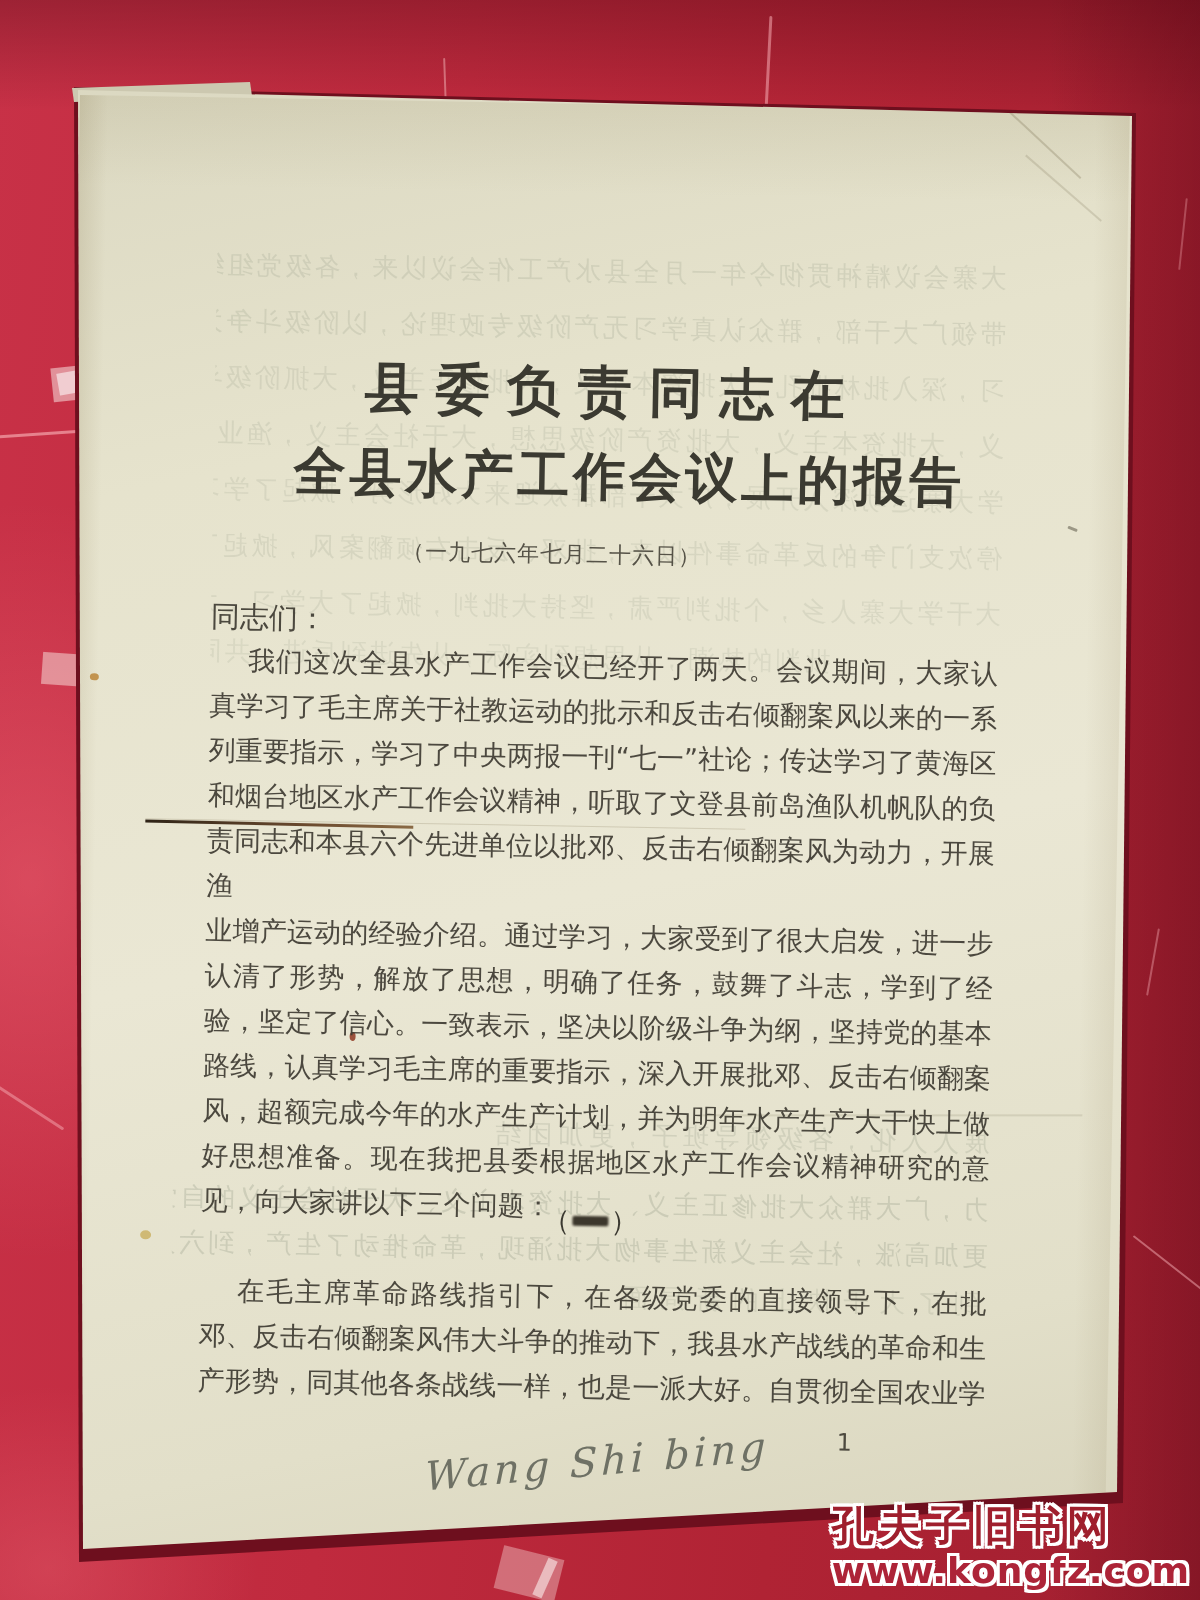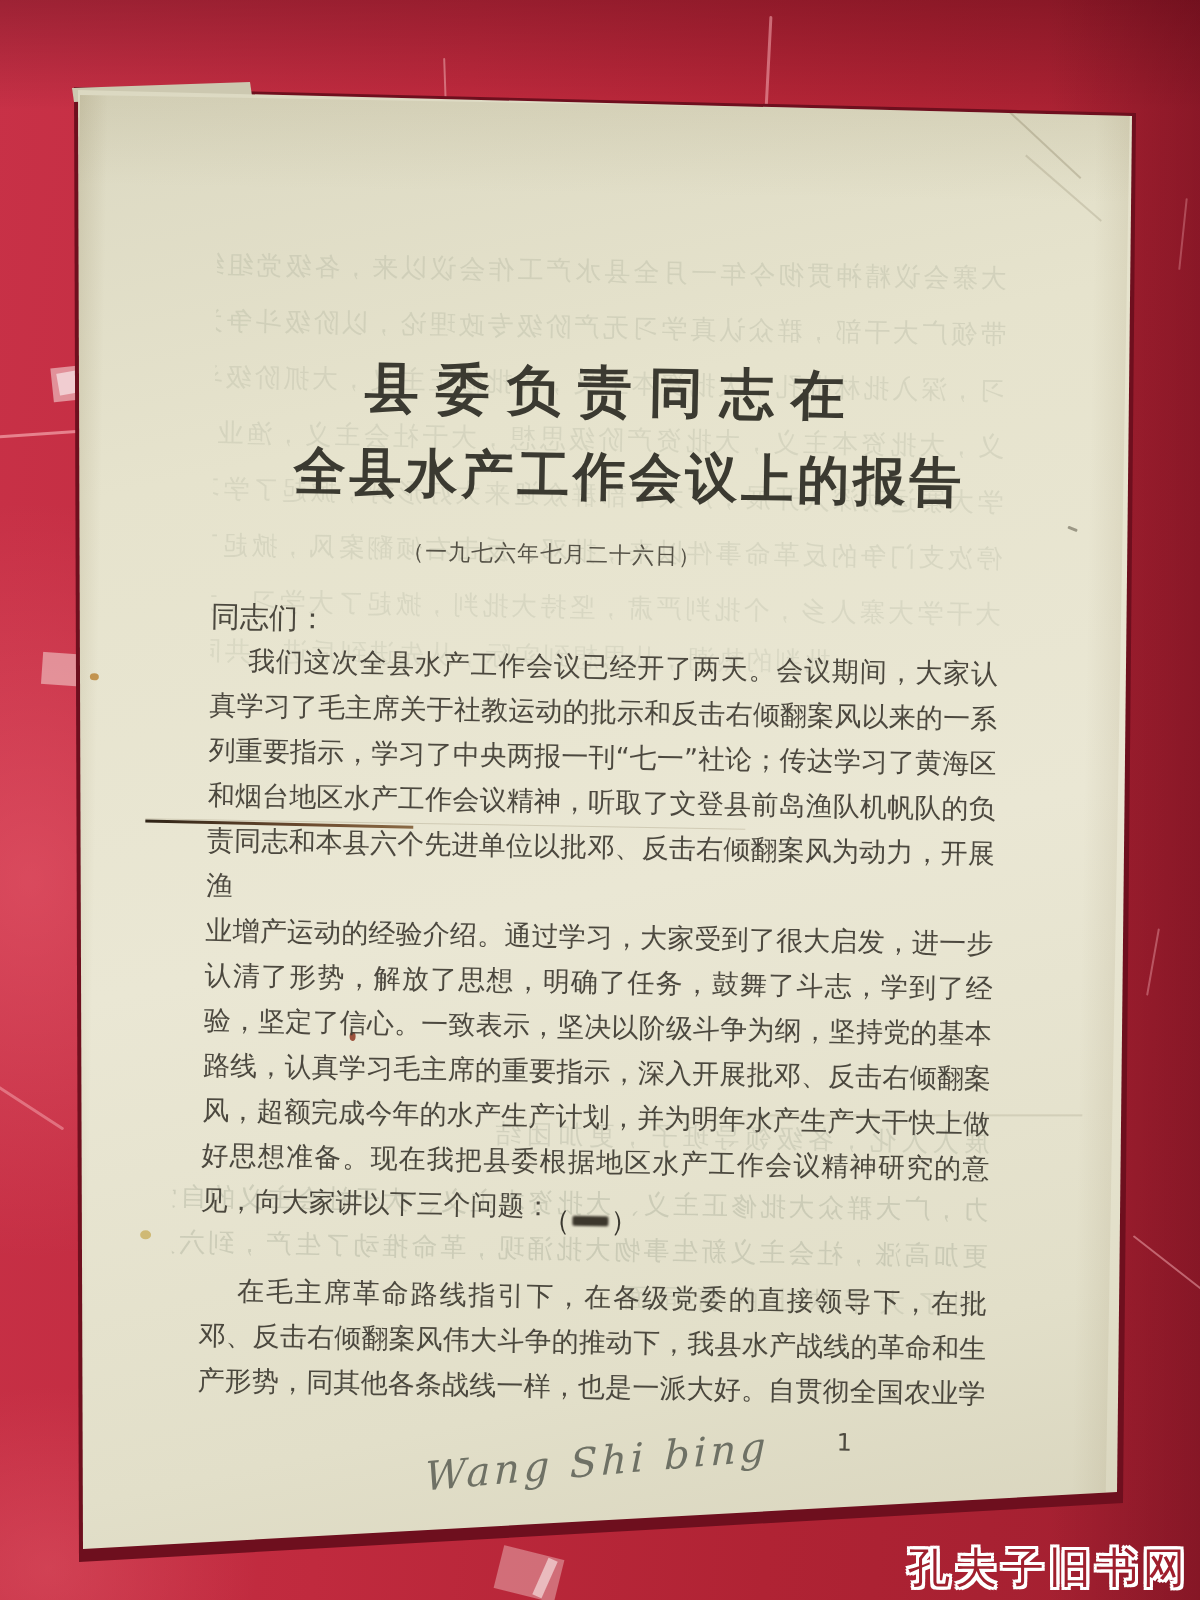--- a/index.html
+++ b/index.html
@@ -82,21 +82,21 @@
   .crease.k3{left:935px;top:75px;width:100px;height:2px;transform:rotate(40deg);background:rgba(125,115,85,.22);}
   .crease.k4{left:640px;top:1005px;width:380px;height:2px;transform:rotate(-1deg);background:rgba(130,120,95,.18);}
   .stain{position:absolute;border-radius:50%;}
   .stain.a{left:20px;top:578px;width:9px;height:7px;background:#b97f2f;opacity:.8;}
   .stain.b{left:80px;top:1134px;width:11px;height:9px;background:#c3a345;opacity:.65;}
   .stain.c{left:286px;top:932px;width:6px;height:9px;background:#93402a;opacity:.9;}
   .stain.d{left:12px;top:1344px;width:6px;height:6px;background:#7d5a35;opacity:.8;}
   .stain.e{left:995px;top:415px;width:10px;height:3px;background:rgba(80,75,60,.5);transform:rotate(20deg);border-radius:1px;}
 
   
-  .wm{position:absolute;right:10px;bottom:8px;text-align:left;font-weight:normal;z-index:50;}
+  .wm{position:absolute;right:10px;bottom:8px;text-align:left;font-weight:bold;z-index:50;}
   .wm-name{font-size:42px;letter-spacing:5px;color:#9f1f2d;line-height:48px;
       text-shadow:3px 0 0 #fff,-3px 0 0 #fff,0 3px 0 #fff,0 -3px 0 #fff,
         2px 2px 0 #fff,-2px 2px 0 #fff,2px -2px 0 #fff,-2px -2px 0 #fff,
         3px 3px 0 #fff,-3px -3px 0 #fff,3px -3px 0 #fff,-3px 3px 0 #fff;}
   .wm-url{font-size:36px;letter-spacing:1px;color:#ad2438;line-height:42px;
       text-shadow:3px 0 0 #fff,-3px 0 0 #fff,0 3px 0 #fff,0 -3px 0 #fff,
         2px 2px 0 #fff,-2px 2px 0 #fff,2px -2px 0 #fff,-2px -2px 0 #fff,
         3px 3px 0 #fff,-3px -3px 0 #fff,3px -3px 0 #fff,-3px 3px 0 #fff;}
 </style>
 </head>
@@ -186,15 +186,16 @@
           <div class="tline">产形势，同其他各条战线一样，也是一派大好。自贯彻全国农业学</div>
         </div>
 
       <div class="pageno">1</div>
       <div class="signature">Wang Shi bing</div>
     </div>
   </div>
 
   <div class="wm">
     <div class="wm-name">孔夫子旧书网</div>
+    <div class="wm-url">www.kongfz.com</div>
   </div>
 
 </div>
 
 </body></html>

